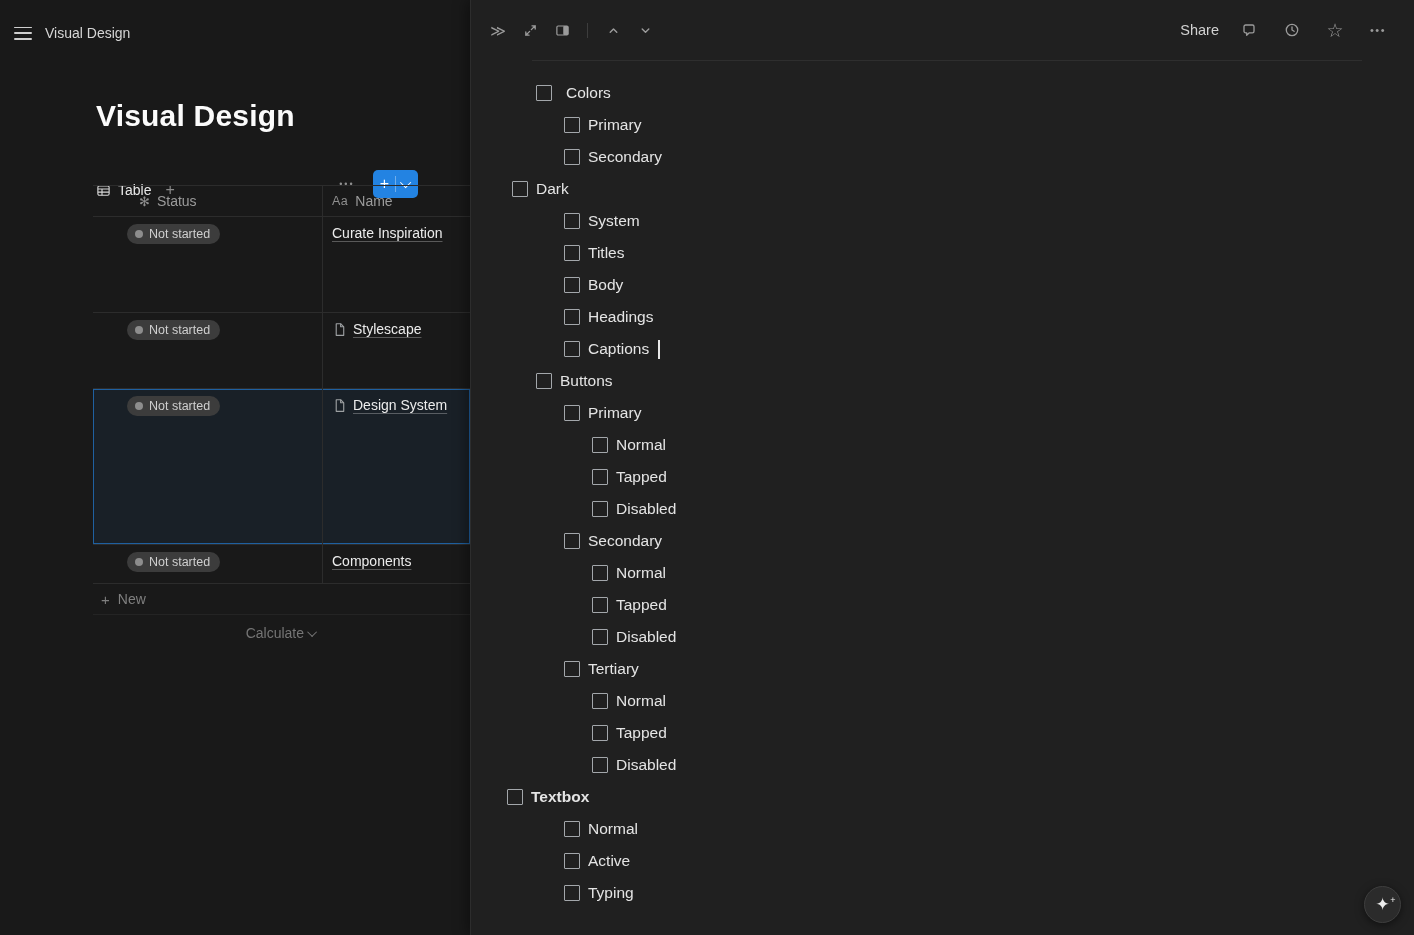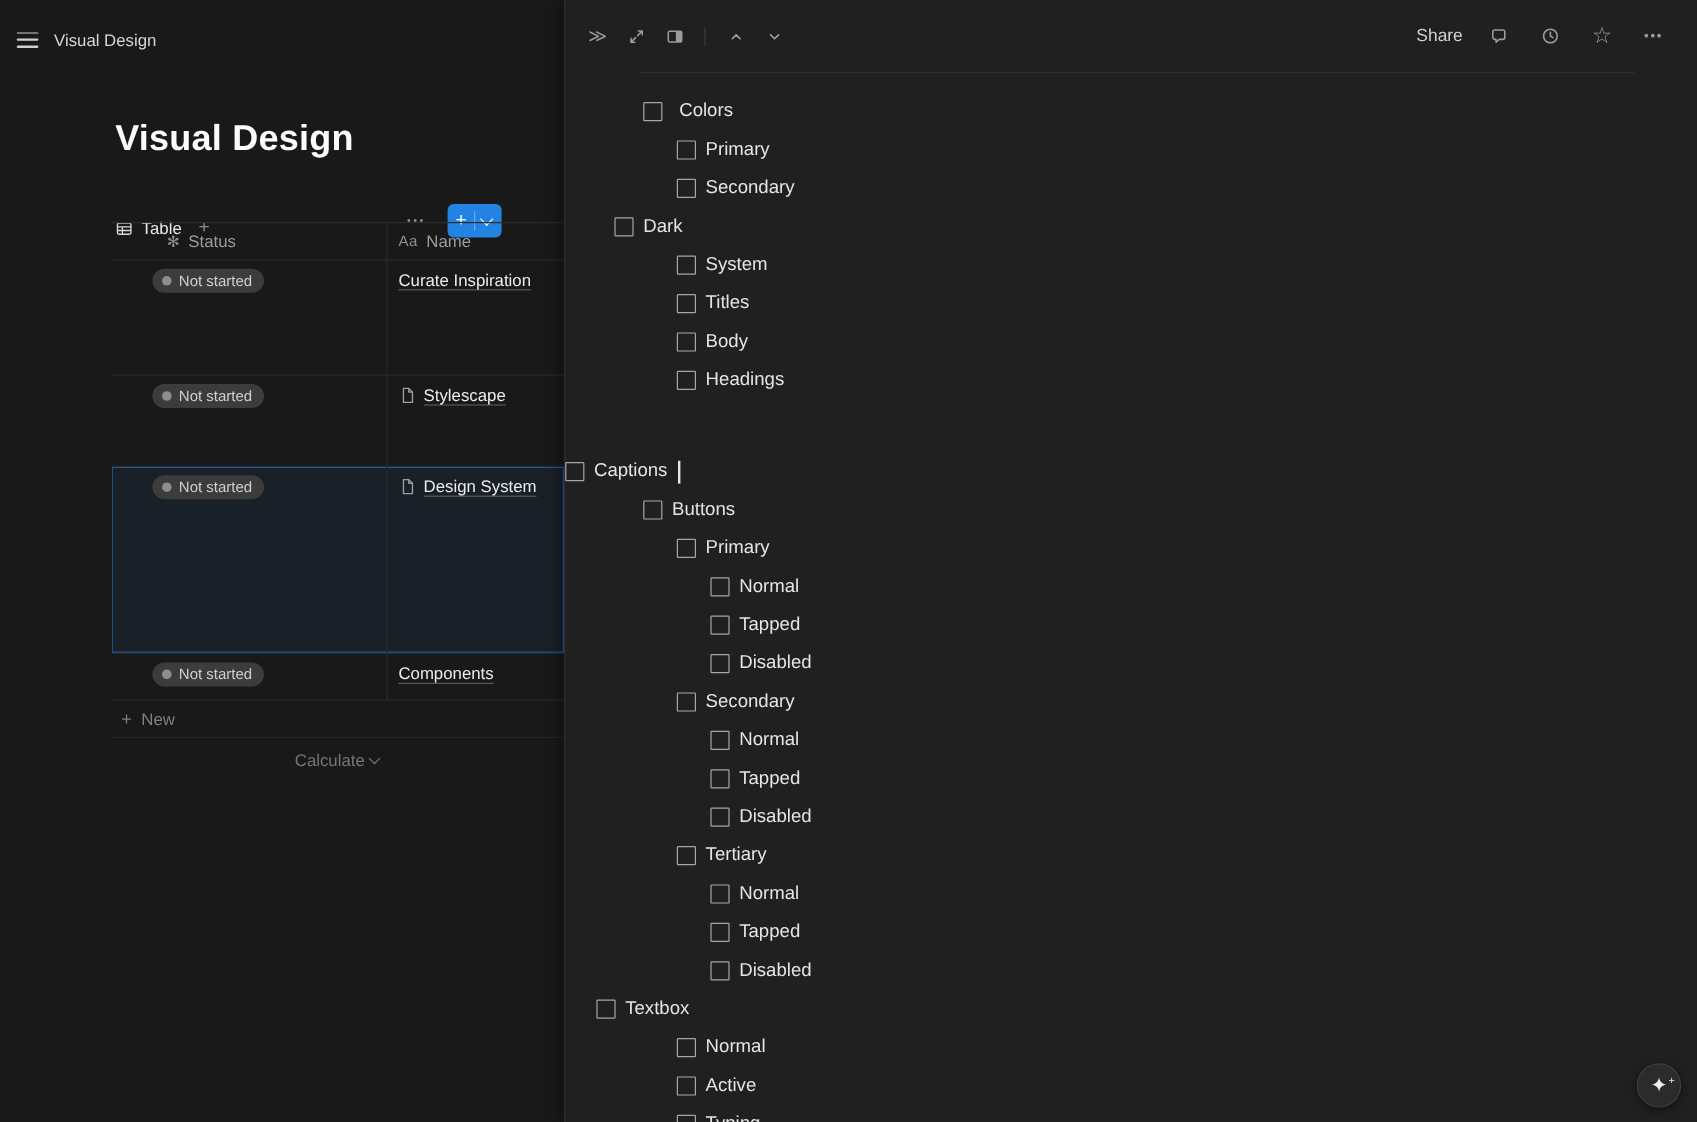--- a/index.html
+++ b/index.html
@@ -272,21 +272,21 @@
           <span class="todo-label">Titles</span>
         </div>
         <div class="todo-row" style="padding-left: 93px;">
           <span class="checkbox"></span>
           <span class="todo-label">Body</span>
         </div>
         <div class="todo-row" style="padding-left: 93px;">
           <span class="checkbox"></span>
           <span class="todo-label">Headings</span>
         </div>
-        <div class="todo-row" style=" margin-top: 44px;">
+        <div class="todo-row" style="padding-left: 93px;">
           <span class="checkbox"></span>
           <span class="todo-label">Captions</span>
           <span class="caret"></span>
         </div>
         <div class="todo-row" style="padding-left: 65px;">
           <span class="checkbox"></span>
           <span class="todo-label">Buttons</span>
         </div>
         <div class="todo-row" style="padding-left: 93px;">
           <span class="checkbox"></span>
@@ -329,21 +329,21 @@
           <span class="todo-label">Normal</span>
         </div>
         <div class="todo-row" style="padding-left: 121px;">
           <span class="checkbox"></span>
           <span class="todo-label">Tapped</span>
         </div>
         <div class="todo-row" style="padding-left: 121px;">
           <span class="checkbox"></span>
           <span class="todo-label">Disabled</span>
         </div>
-        <div class="todo-row" style="padding-left: 26px;">
+        <div class="todo-row" style="padding-left: 36px; font-weight: bold;">
           <span class="checkbox"></span>
           <span class="todo-label">Textbox</span>
         </div>
         <div class="todo-row" style="padding-left: 93px;">
           <span class="checkbox"></span>
           <span class="todo-label">Normal</span>
         </div>
         <div class="todo-row" style="padding-left: 93px;">
           <span class="checkbox"></span>
           <span class="todo-label">Active</span>

